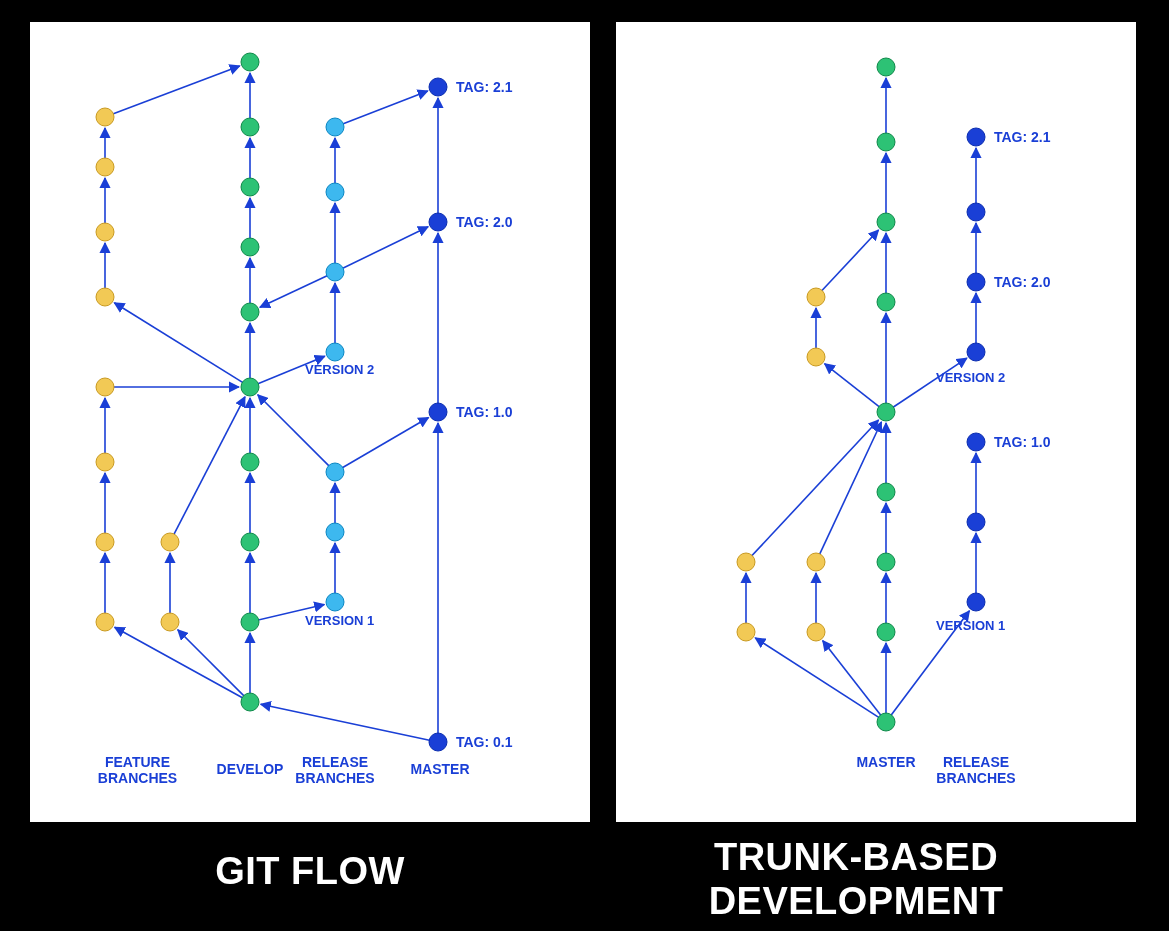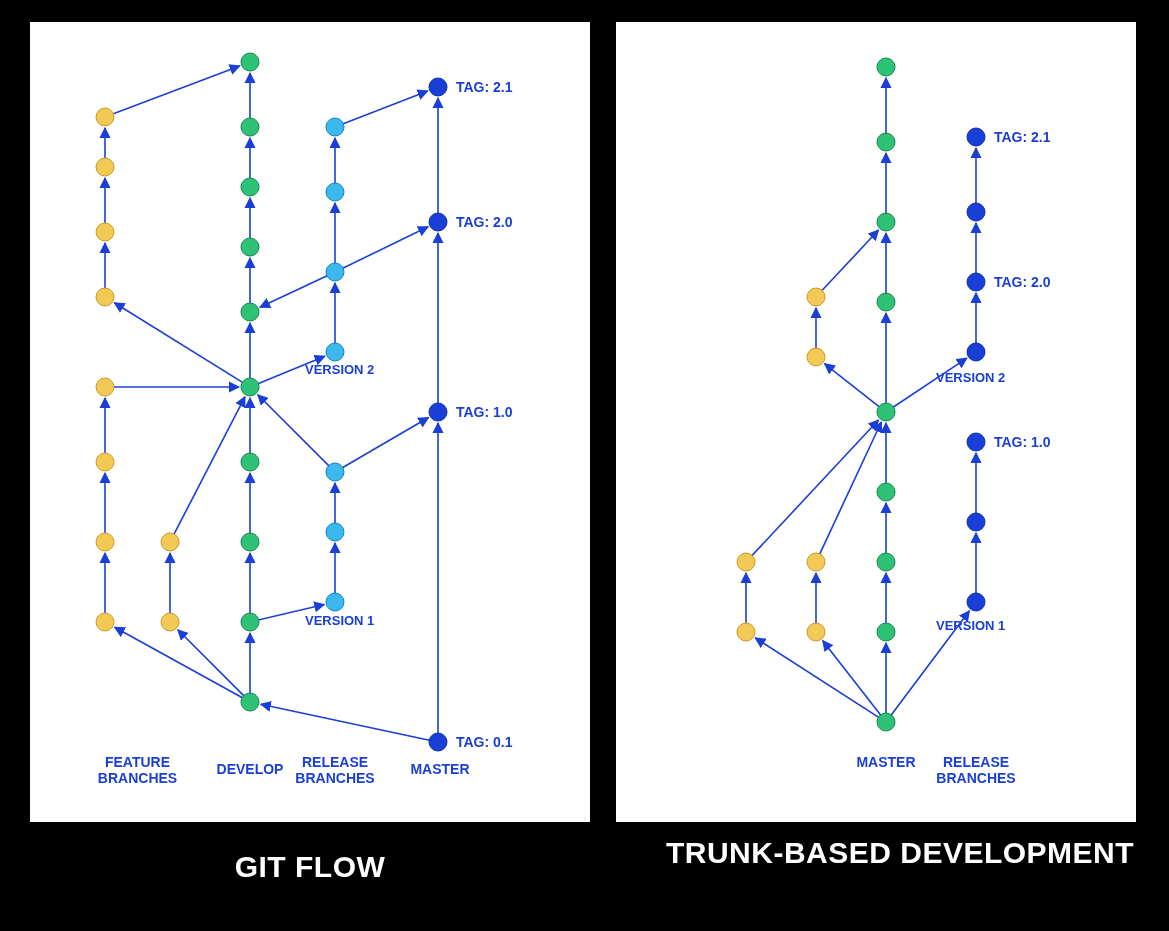--- a/index.html
+++ b/index.html
@@ -14,26 +14,26 @@
   .panel {
     position: absolute;
     background: #fff;
   }
   .panel-left { left: 30px; top: 22px; width: 560px; height: 800px; }
   .panel-right { left: 616px; top: 22px; width: 520px; height: 800px; }
   .caption {
     position: absolute;
     color: #fff;
     font-weight: 800;
-    font-size: 30px;
+    font-size: 38px;
     letter-spacing: 0.5px;
     text-align: center;
   }
   .caption-left { left: 30px; top: 850px; width: 560px; }
-  .caption-right { left: 640px; top: 836px; width: 520px; line-height: 1.15; }
+  .caption-right { left: 596px; top: 836px; width: 520px; line-height: 1.15; }
   svg { display: block; }
   .lbl {
     font-size: 14px;
     font-weight: 700;
     fill: #1a3fd6;
     font-family: inherit;
   }
   .lbl-sm { font-size: 13px; }
 </style>
 </head>

